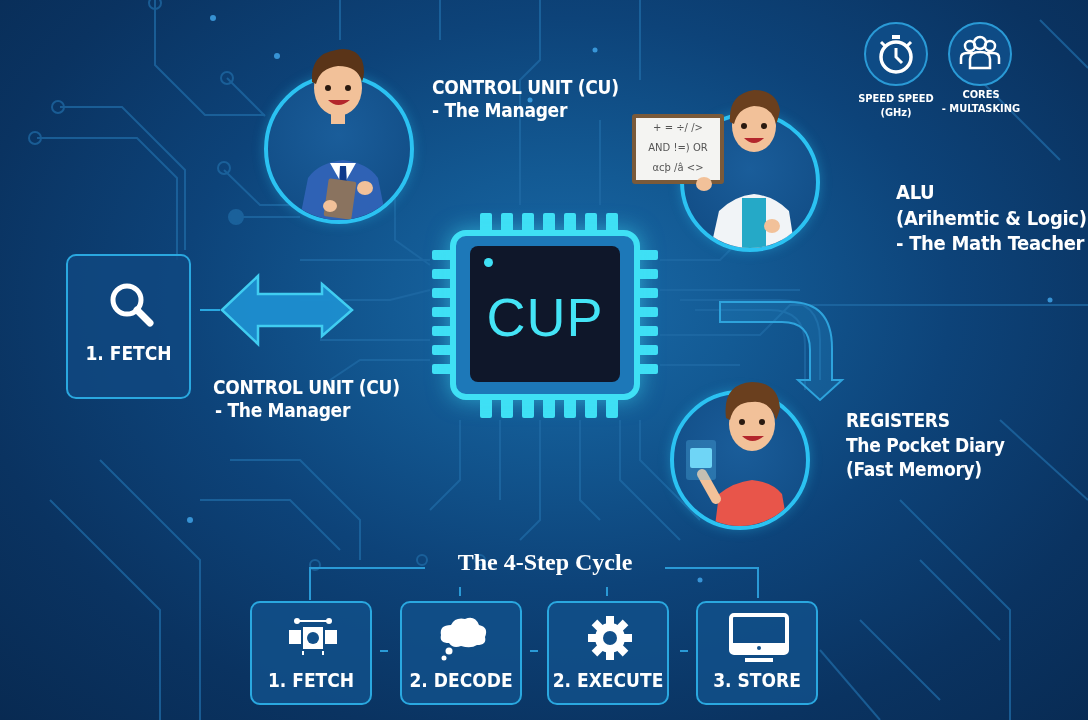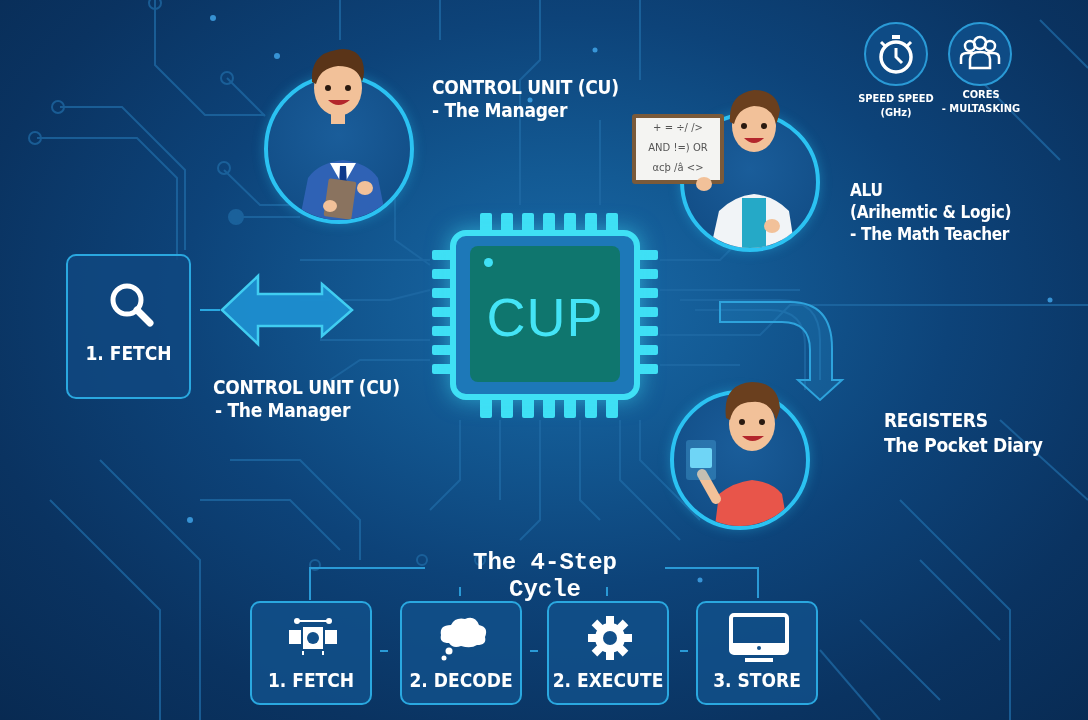--- a/index.html
+++ b/index.html
@@ -44,21 +44,21 @@
   }
   .chip-wrap { position: absolute; left: 430px; top: 205px; width: 230px; height: 215px; }
   .chip-body {
     position: absolute; left: 20px; top: 25px; width: 190px; height: 170px;
     border: 6px solid #3fe0f5; border-radius: 16px;
     background: #1d78b8;
     box-shadow: 0 0 22px rgba(63,224,245,0.55);
   }
   .chip-inner {
     position: absolute; left: 14px; top: 10px; right: 14px; bottom: 12px;
-    background: #0f766e; border-radius: 8px;
+    background: #0f172a; border-radius: 8px;
   }
   .chip-dot { position: absolute; left: 14px; top: 12px; width: 9px; height: 9px; border-radius: 50%; background: #3fe0f5; }
   .chip-text {
     position: absolute; left: 0; right: 0; top: 40px; text-align: center;
     font-family: "Liberation Sans", sans-serif; font-size: 54px; font-weight: normal;
     color: #44e4f6; letter-spacing: 1px;
   }
   .pin { position: absolute; background: #3fe0f5; border-radius: 2px; }
   .step-box {
     position: absolute; top: 601px; width: 122px; height: 104px;
@@ -66,21 +66,21 @@
     background: rgba(18, 80, 138, 0.85);
   }
   .step-box .txt {
     position: absolute; left: 0; right: 0; top: 66px; text-align: center;
     font-family: "DejaVu Sans Condensed", "DejaVu Sans", sans-serif;
     font-weight: bold; font-size: 19px; white-space: nowrap;
   }
   .step-box .ico { position: absolute; left: 31px; top: 10px; width: 60px; height: 50px; }
   .cycle-title {
     position: absolute; left: 430px; top: 549px; width: 230px; text-align: center;
-    font-family: Liberation Mono, monospace;
+    font-family: Liberation Serif, serif;
     font-weight: bold; font-size: 24px;
   }
   .badge {
     position: absolute; width: 64px; height: 64px; border-radius: 50%;
     border: 2px solid #2a9ad6; background: #0e4b85;
   }
   .badge-label {
     position: absolute; text-align: center;
     font-family: "DejaVu Sans Condensed", "DejaVu Sans", sans-serif;
     font-weight: bold; font-size: 11px; line-height: 1.25; color: #fff;
@@ -241,21 +241,21 @@
 
 <div class="abs" style="left:632px; top:114px; width:92px; height:70px; background:#f4f4f2; border:4px solid #7a5a3a; border-radius:3px; font-family:'DejaVu Sans', sans-serif; font-size:10px; color:#555; text-align:center; line-height:20px;">
   <div>+ = ÷/ /&gt;</div>
   <div>AND  !=) OR</div>
   <div>αcþ  /â  &lt;&gt;</div>
 </div>
 <svg class="abs" style="left:690px; top:170px; width:30px; height:30px;" viewBox="0 0 30 30">
   <ellipse cx="14" cy="14" rx="8" ry="7" fill="#f2c199"></ellipse>
 </svg>
 
-<div class="label" style="left:850px; top:180px; font-size:17px; line-height:1.28;">
+<div class="label" style="left:896px; top:180px; font-size:20px; line-height:1.28;">
   <span>ALU</span>
   <span>(Arihemtic &amp; Logic)</span>
   <span>- The Math Teacher</span>
 </div>
 
 <div class="fetch-box">
   <svg class="abs" style="left:34px; top:20px; width:60px; height:60px;" viewBox="0 0 60 60">
     <circle cx="25" cy="24" r="14" stroke="#fff" stroke-width="5" fill="none"></circle>
     <line x1="35" y1="34" x2="48" y2="47" stroke="#fff" stroke-width="7" stroke-linecap="round"></line>
   </svg>
@@ -317,23 +317,24 @@
   </svg>
 </div>
 <svg class="abs" style="left:712px; top:374px; width:80px; height:88px;" viewBox="0 0 80 88">
   <ellipse cx="40" cy="50" rx="23" ry="27" fill="#f2c199"></ellipse>
   <path d="M14 44 Q10 10 40 8 Q66 8 68 34 Q66 42 64 46 Q58 26 40 28 Q22 28 18 46 Z" fill="#6a3f1e"></path>
   <circle cx="30" cy="48" r="3" fill="#2a1a10"></circle>
   <circle cx="50" cy="48" r="3" fill="#2a1a10"></circle>
   <path d="M30 62 Q40 72 52 62 Z" fill="#b3262c"></path>
 </svg>
 
-<div class="label" style="left:846px; top:408px; font-size:19px; line-height:1.3;margin-left:38px;">
+<div class="label" style="left:846px; top:408px; font-size:19px; line-height:1.3;">
   <span>REGISTERS</span>
   <span>The Pocket Diary</span>
+  <span>(Fast Memory)</span>
 </div>
 
 <div class="cycle-title">The 4-Step Cycle</div>
 
 <div class="step-box" style="left:250px;">
   <svg class="ico" viewBox="0 0 60 50">
     <path d="M14 8 H46" stroke="#fff" stroke-width="2"></path>
     <circle cx="14" cy="8" r="3" fill="#fff"></circle>
     <circle cx="46" cy="8" r="3" fill="#fff"></circle>
     <rect x="6" y="17" width="12" height="14" fill="#fff"></rect>

